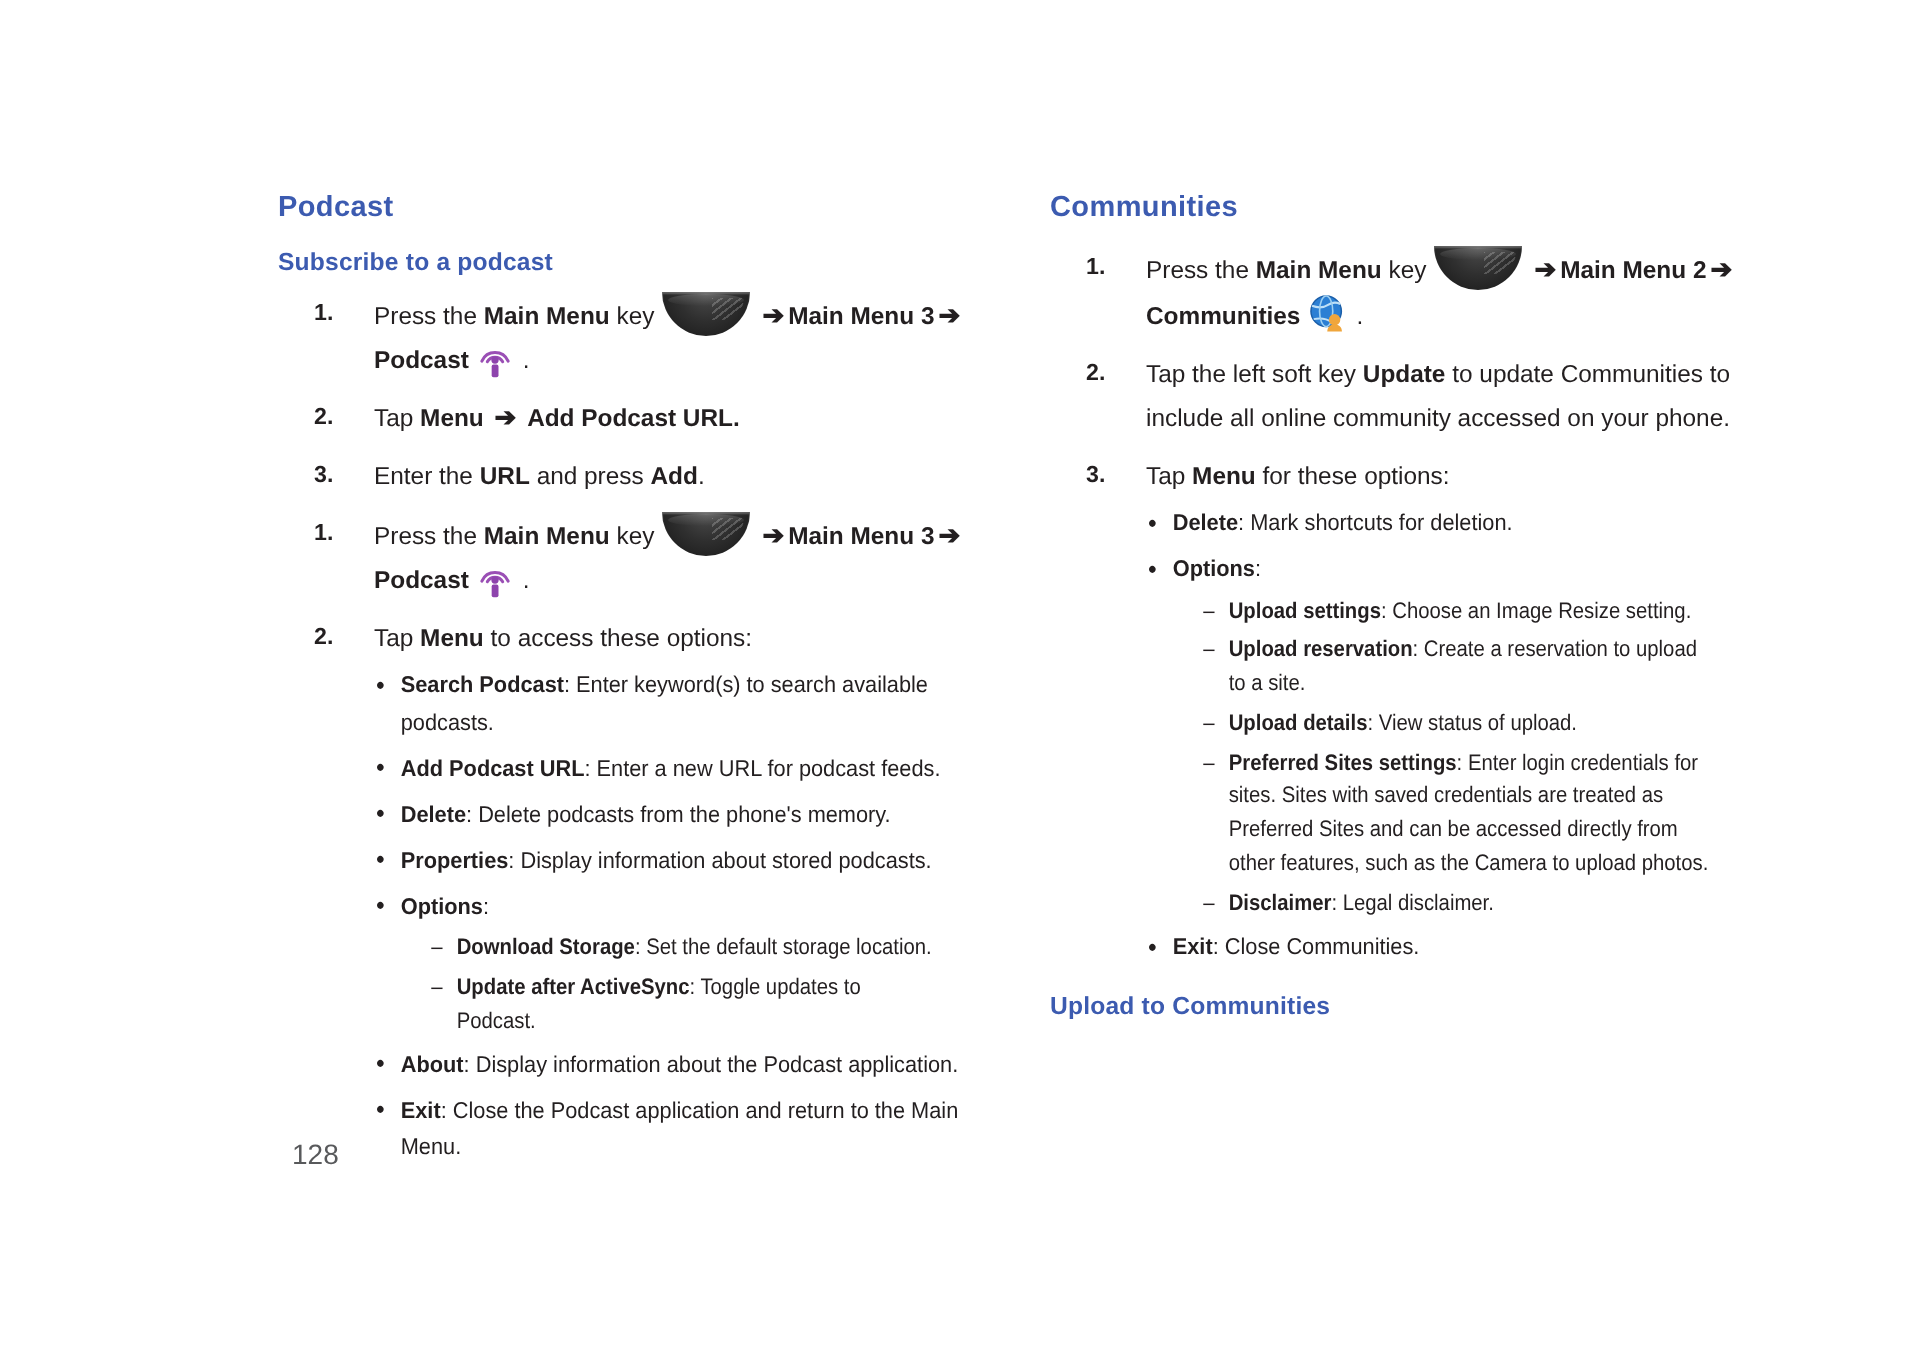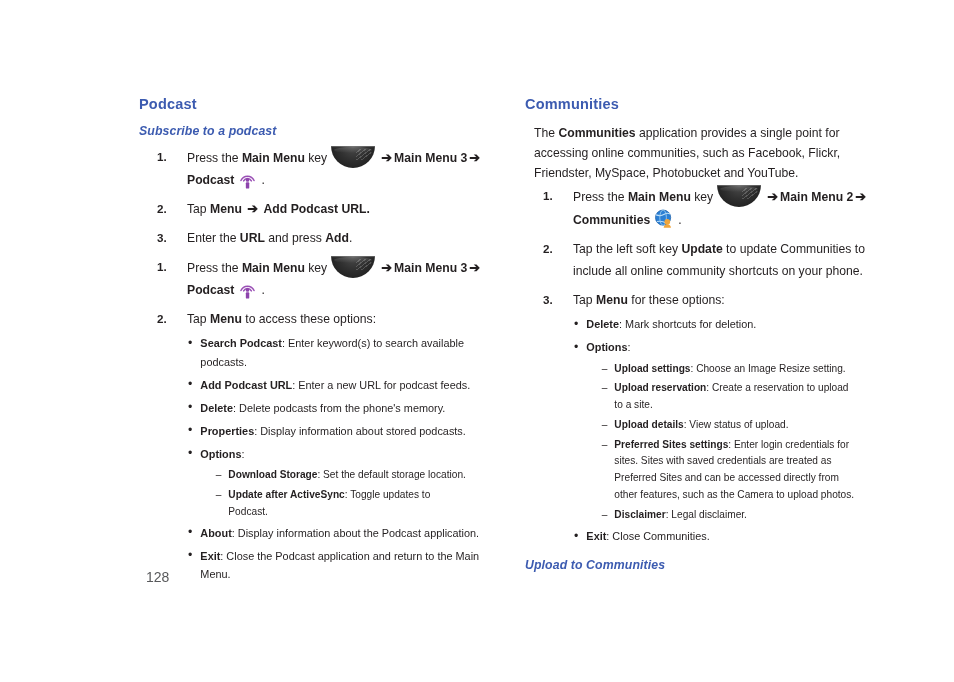--- a/index.html
+++ b/index.html
@@ -38,21 +38,20 @@
     font-weight: bold;
     color: #3c5bb0;
     margin: 0 0 11px 0;
     letter-spacing: 0.2px;
   }
 
   h3.sub-title {
     font-family: "Liberation Sans", sans-serif;
     font-size: 12.3px;
     font-weight: bold;
-    font-style: italic;
     color: #3c5bb0;
     margin: 12px 0 8px 0;
     letter-spacing: 0.1px;
   }
 
   p.intro {
     font-size: 12.2px;
     line-height: 20px;
     margin: 0 0 4px 0;
     padding-left: 9px;
@@ -309,21 +308,20 @@
           </li>
         </ul>
       </li>
     </ol>
   </div>
 
   <div class="col col-right">
 
     <h2 class="section-title">Communities</h2>
 
-    <p class="intro intro-right"><span>The </span><span class="b">Communities</span><span> application provides a single point for accessing online communities, such as Facebook, Flickr, Friendster, MySpace, Photobucket and YouTube.</span></p>
 
     <ol class="steps">
       <li>
         <span class="num">1.</span>
         <span>Press the</span>
         <span class="b">Main Menu</span>
         <span>key</span><span class="menu-key"><span class="dome"></span></span><span class="arrow">➔</span><span class="b">Main Menu 2</span><span class="arrow">➔</span><br>
         <span class="b">Communities</span><span class="comm-icon"><svg viewBox="0 0 24 24" width="22" height="22">
               <circle cx="11" cy="10.5" r="8.3" fill="#2b7fd4"></circle>
               <path d="M11 2.2a8.3 8.3 0 0 1 0 16.6 8.3 8.3 0 0 1 0-16.6z" fill="none" stroke="#1a5ea8" stroke-width="0.8"></path>
@@ -332,21 +330,21 @@
               <ellipse cx="11" cy="10.5" rx="3.6" ry="8.3" fill="none" stroke="#9ed0f2" stroke-width="0.9"></ellipse>
               <circle cx="15.6" cy="15.1" r="3.1" fill="#f0a63c"></circle>
               <path d="M11.6 21.6c0-2.4 1.8-4 4-4s4 1.6 4 4z" fill="#f0a63c"></path>
             </svg></span><span>.</span>
       </li>
 
       <li>
         <span class="num">2.</span>
         <span>Tap the left soft key</span>
         <span class="b">Update</span>
-        <span>to update Communities to include all online community shortcuts on your phone.</span>
+        <span>to update Communities to include all online community accessed on your phone.</span>
       </li>
 
       <li>
         <span class="num">3.</span>
         <span>Tap</span>
         <span class="b">Menu</span>
         <span>for these options:</span>
 
         <ul class="bullets">
           <li>

